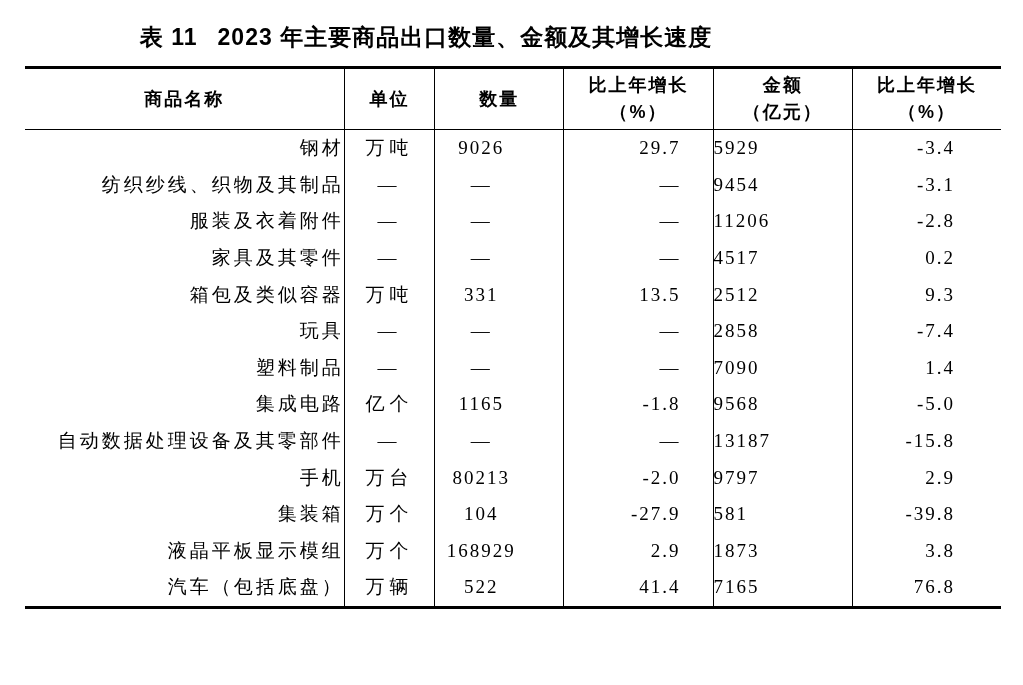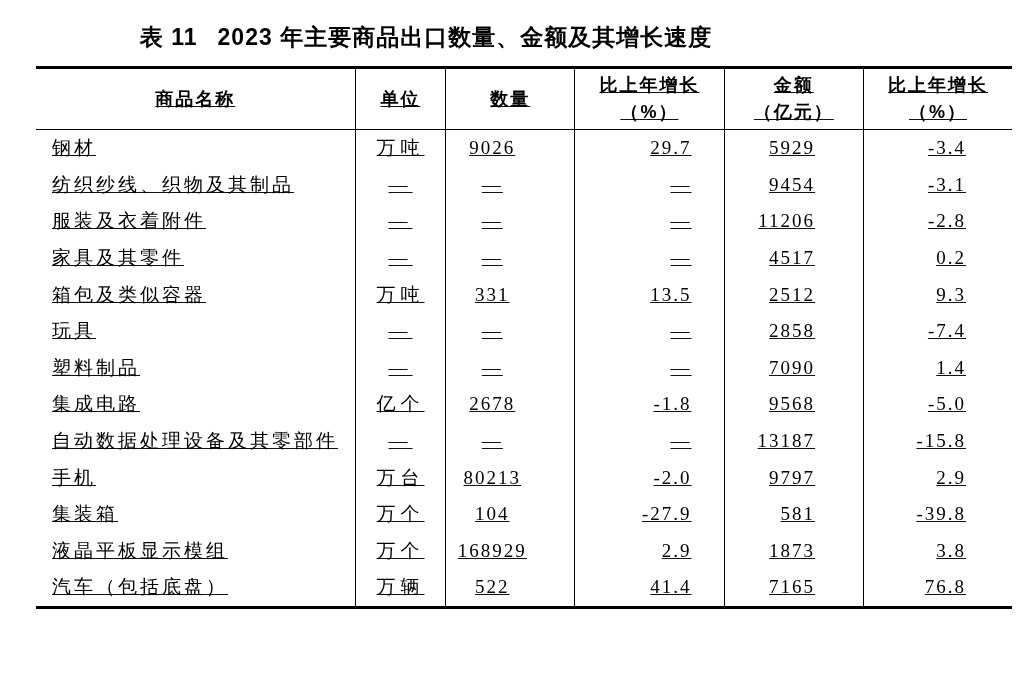--- a/index.html
+++ b/index.html
@@ -27,24 +27,23 @@
     font-family: "Liberation Sans", "DejaVu Sans", sans-serif;
     font-weight: bold;
     font-size: 23px;
     letter-spacing: 1px;
     color: #000000;
     white-space: nowrap;
   }
   .table-title .title-label { margin-right: 20px; }
   .tbl-wrap {
     position: absolute;
-    left: 36px;
+    left: 25px;
     top: 66px;
     width: 976px;
-    text-decoration: underline;
   }
   table.stat-table {
     width: 100%;
     border-collapse: collapse;
     table-layout: fixed;
     border-top: 3px solid #000000;
     border-bottom: 3px solid #000000;
   }
   .stat-table th, .stat-table td {
     padding: 0;
@@ -66,25 +65,25 @@
     text-align: center;
     color: #000000;
   }
   .stat-table thead th .hline { line-height: 27px; }
   .stat-table tbody td {
     height: 36.6px;
     font-family: "Liberation Serif", "DejaVu Serif", serif;
     font-size: 19px;
     color: #000000;
   }
-  td.c0 { text-align: left;  padding-left: 16px;  letter-spacing: 3px; }
+  td.c0 { text-align: right;  padding-left: 16px;  letter-spacing: 3px; }
   td.c1 { text-align: center; letter-spacing: 5px; }
   td.c2 { text-align: center; padding-right: 36px; letter-spacing: 2px; }
   td.c3 { text-align: right; padding-right: 32px; letter-spacing: 2px; }
-  td.c4 { text-align: right; padding-right: 48px; letter-spacing: 2px; margin-left: 13px; }
+  td.c4 { text-align: left; padding-right: 62px; letter-spacing: 2px; margin-left: 13px; }
   td.c5 { text-align: right; padding-right: 46px; letter-spacing: 2px; }
 </style>
 </head>
 <body>
 
 <div class="page">
 
   <div class="table-title">
     <span class="title-label">表 11</span><span>2023 年主要商品出口数量、金额及其增长速度</span>
   </div>
@@ -180,21 +179,21 @@
           <td class="c0">塑料制品</td>
           <td class="c1">—</td>
           <td class="c2">—</td>
           <td class="c3">—</td>
           <td class="c4">7090</td>
           <td class="c5">1.4</td>
         </tr>
         <tr>
           <td class="c0">集成电路</td>
           <td class="c1">亿个</td>
-          <td class="c2">2678</td>
+          <td class="c2">1165</td>
           <td class="c3">-1.8</td>
           <td class="c4">9568</td>
           <td class="c5">-5.0</td>
         </tr>
         <tr>
           <td class="c0">自动数据处理设备及其零部件</td>
           <td class="c1">—</td>
           <td class="c2">—</td>
           <td class="c3">—</td>
           <td class="c4">13187</td>

